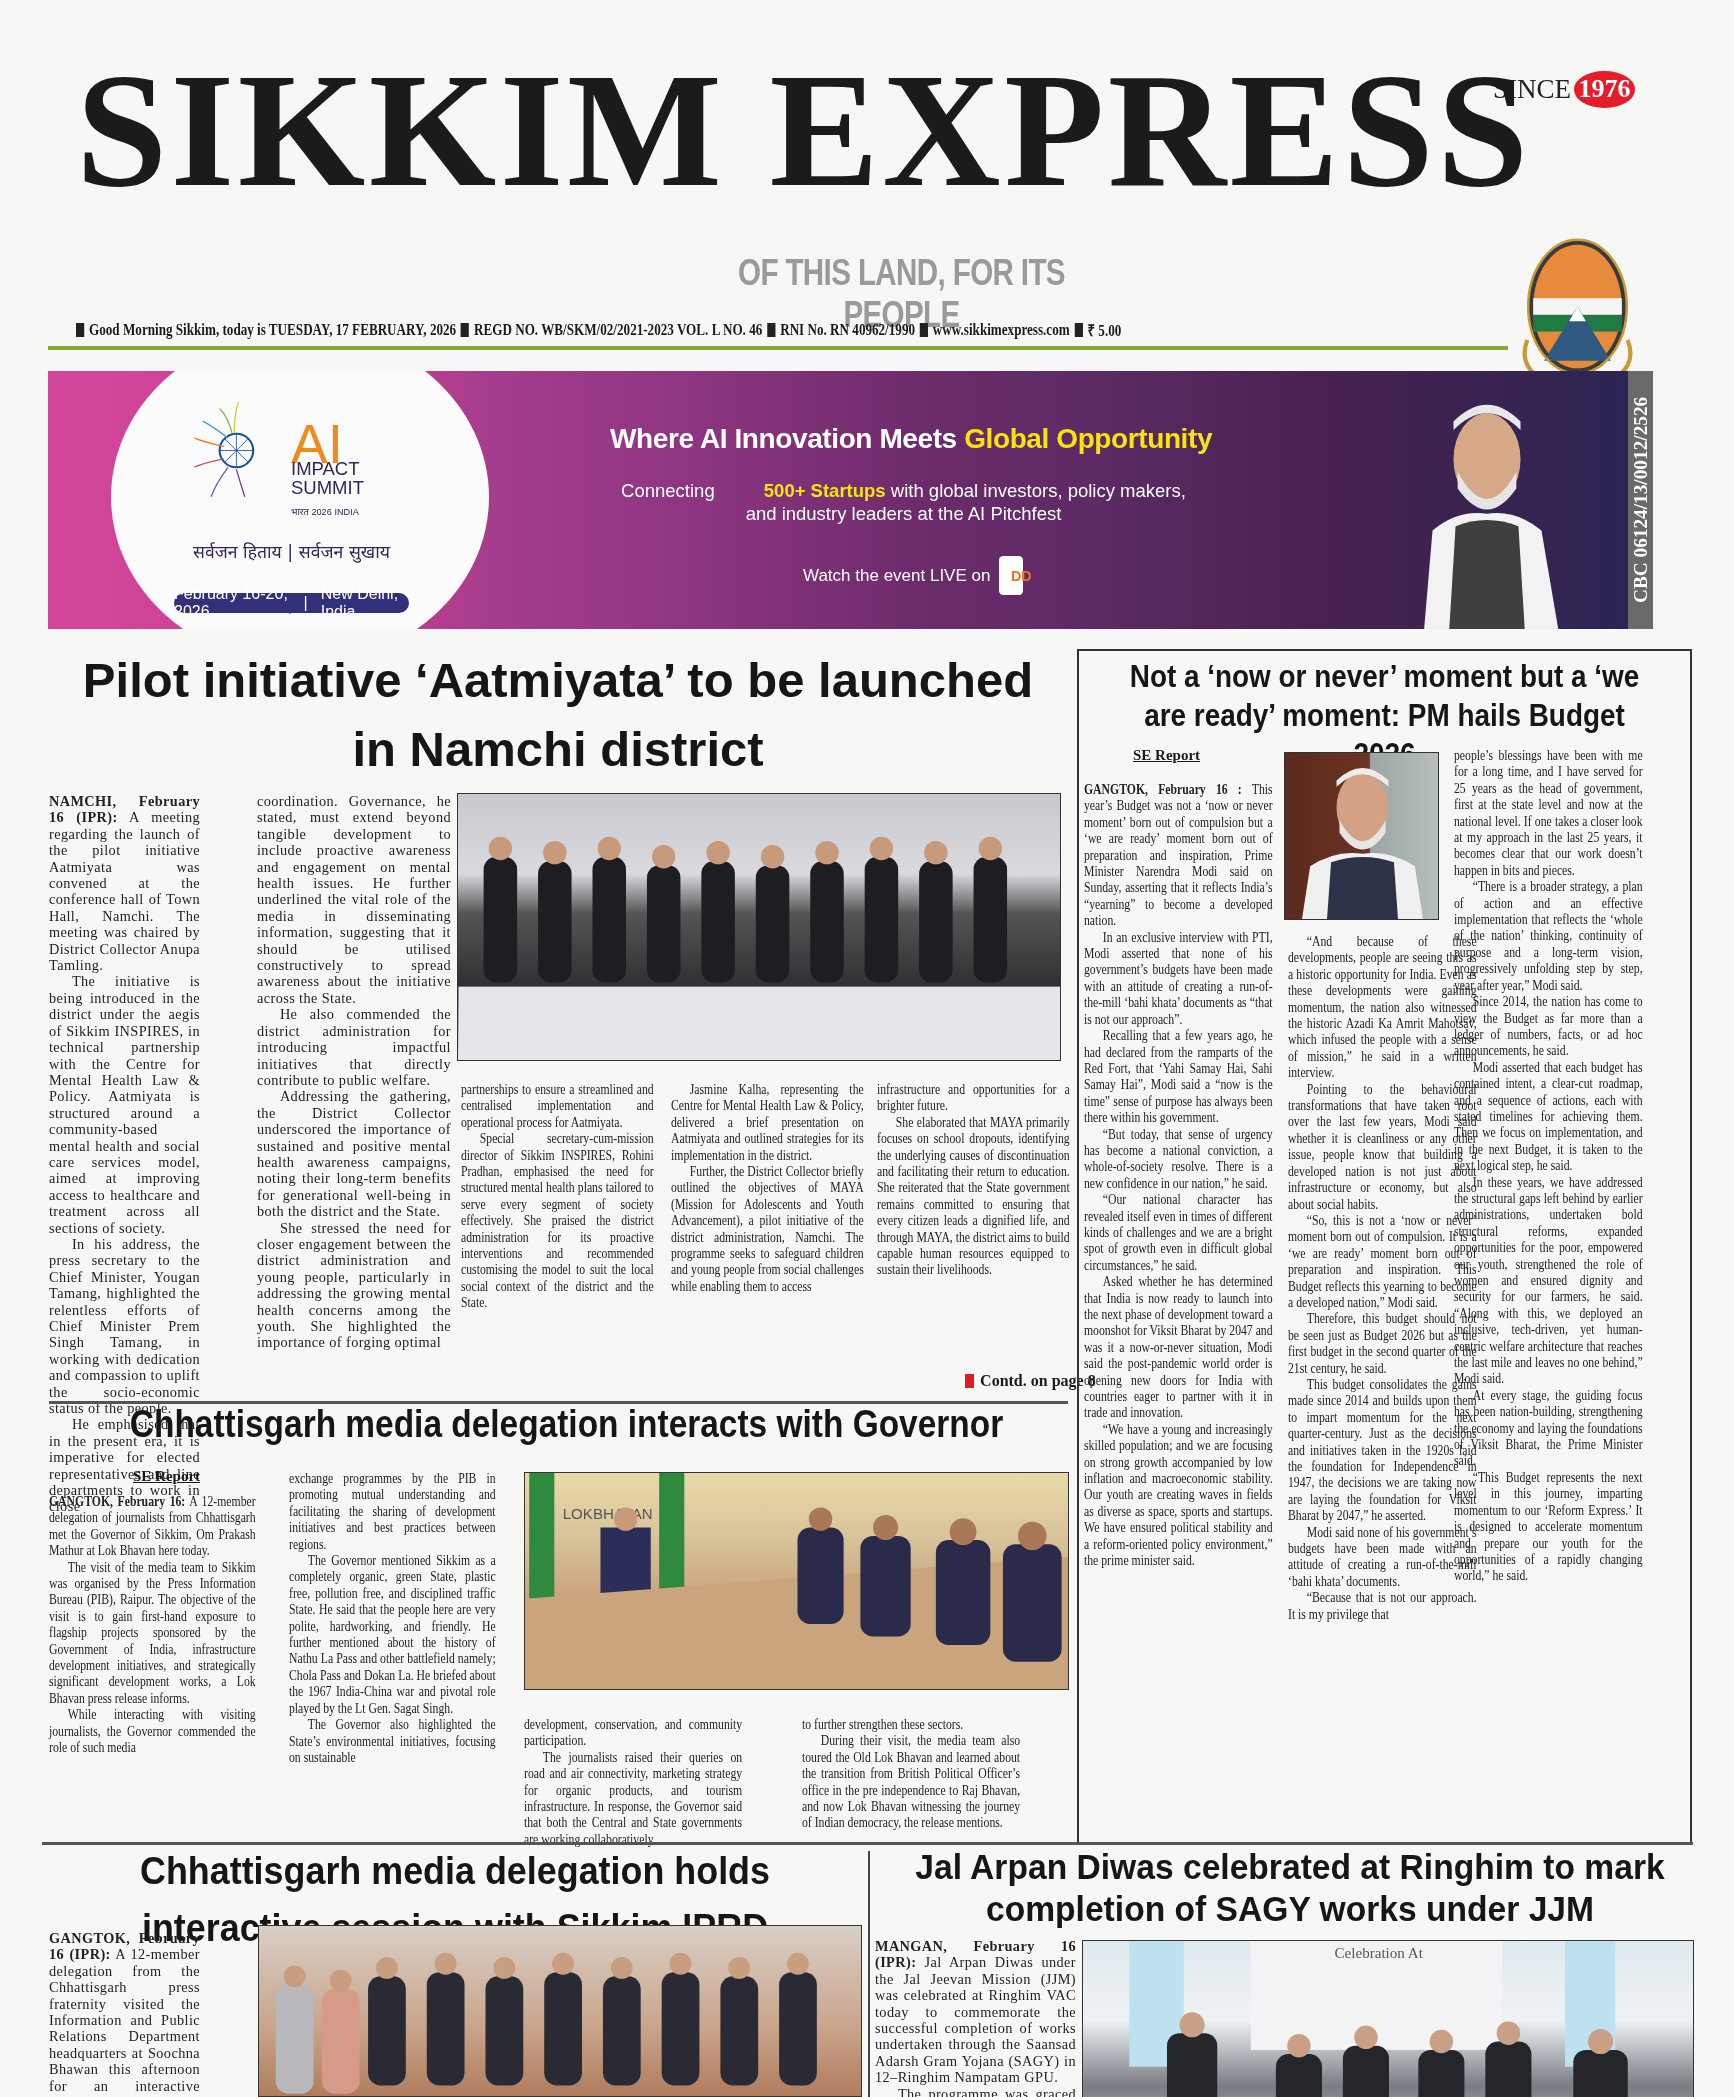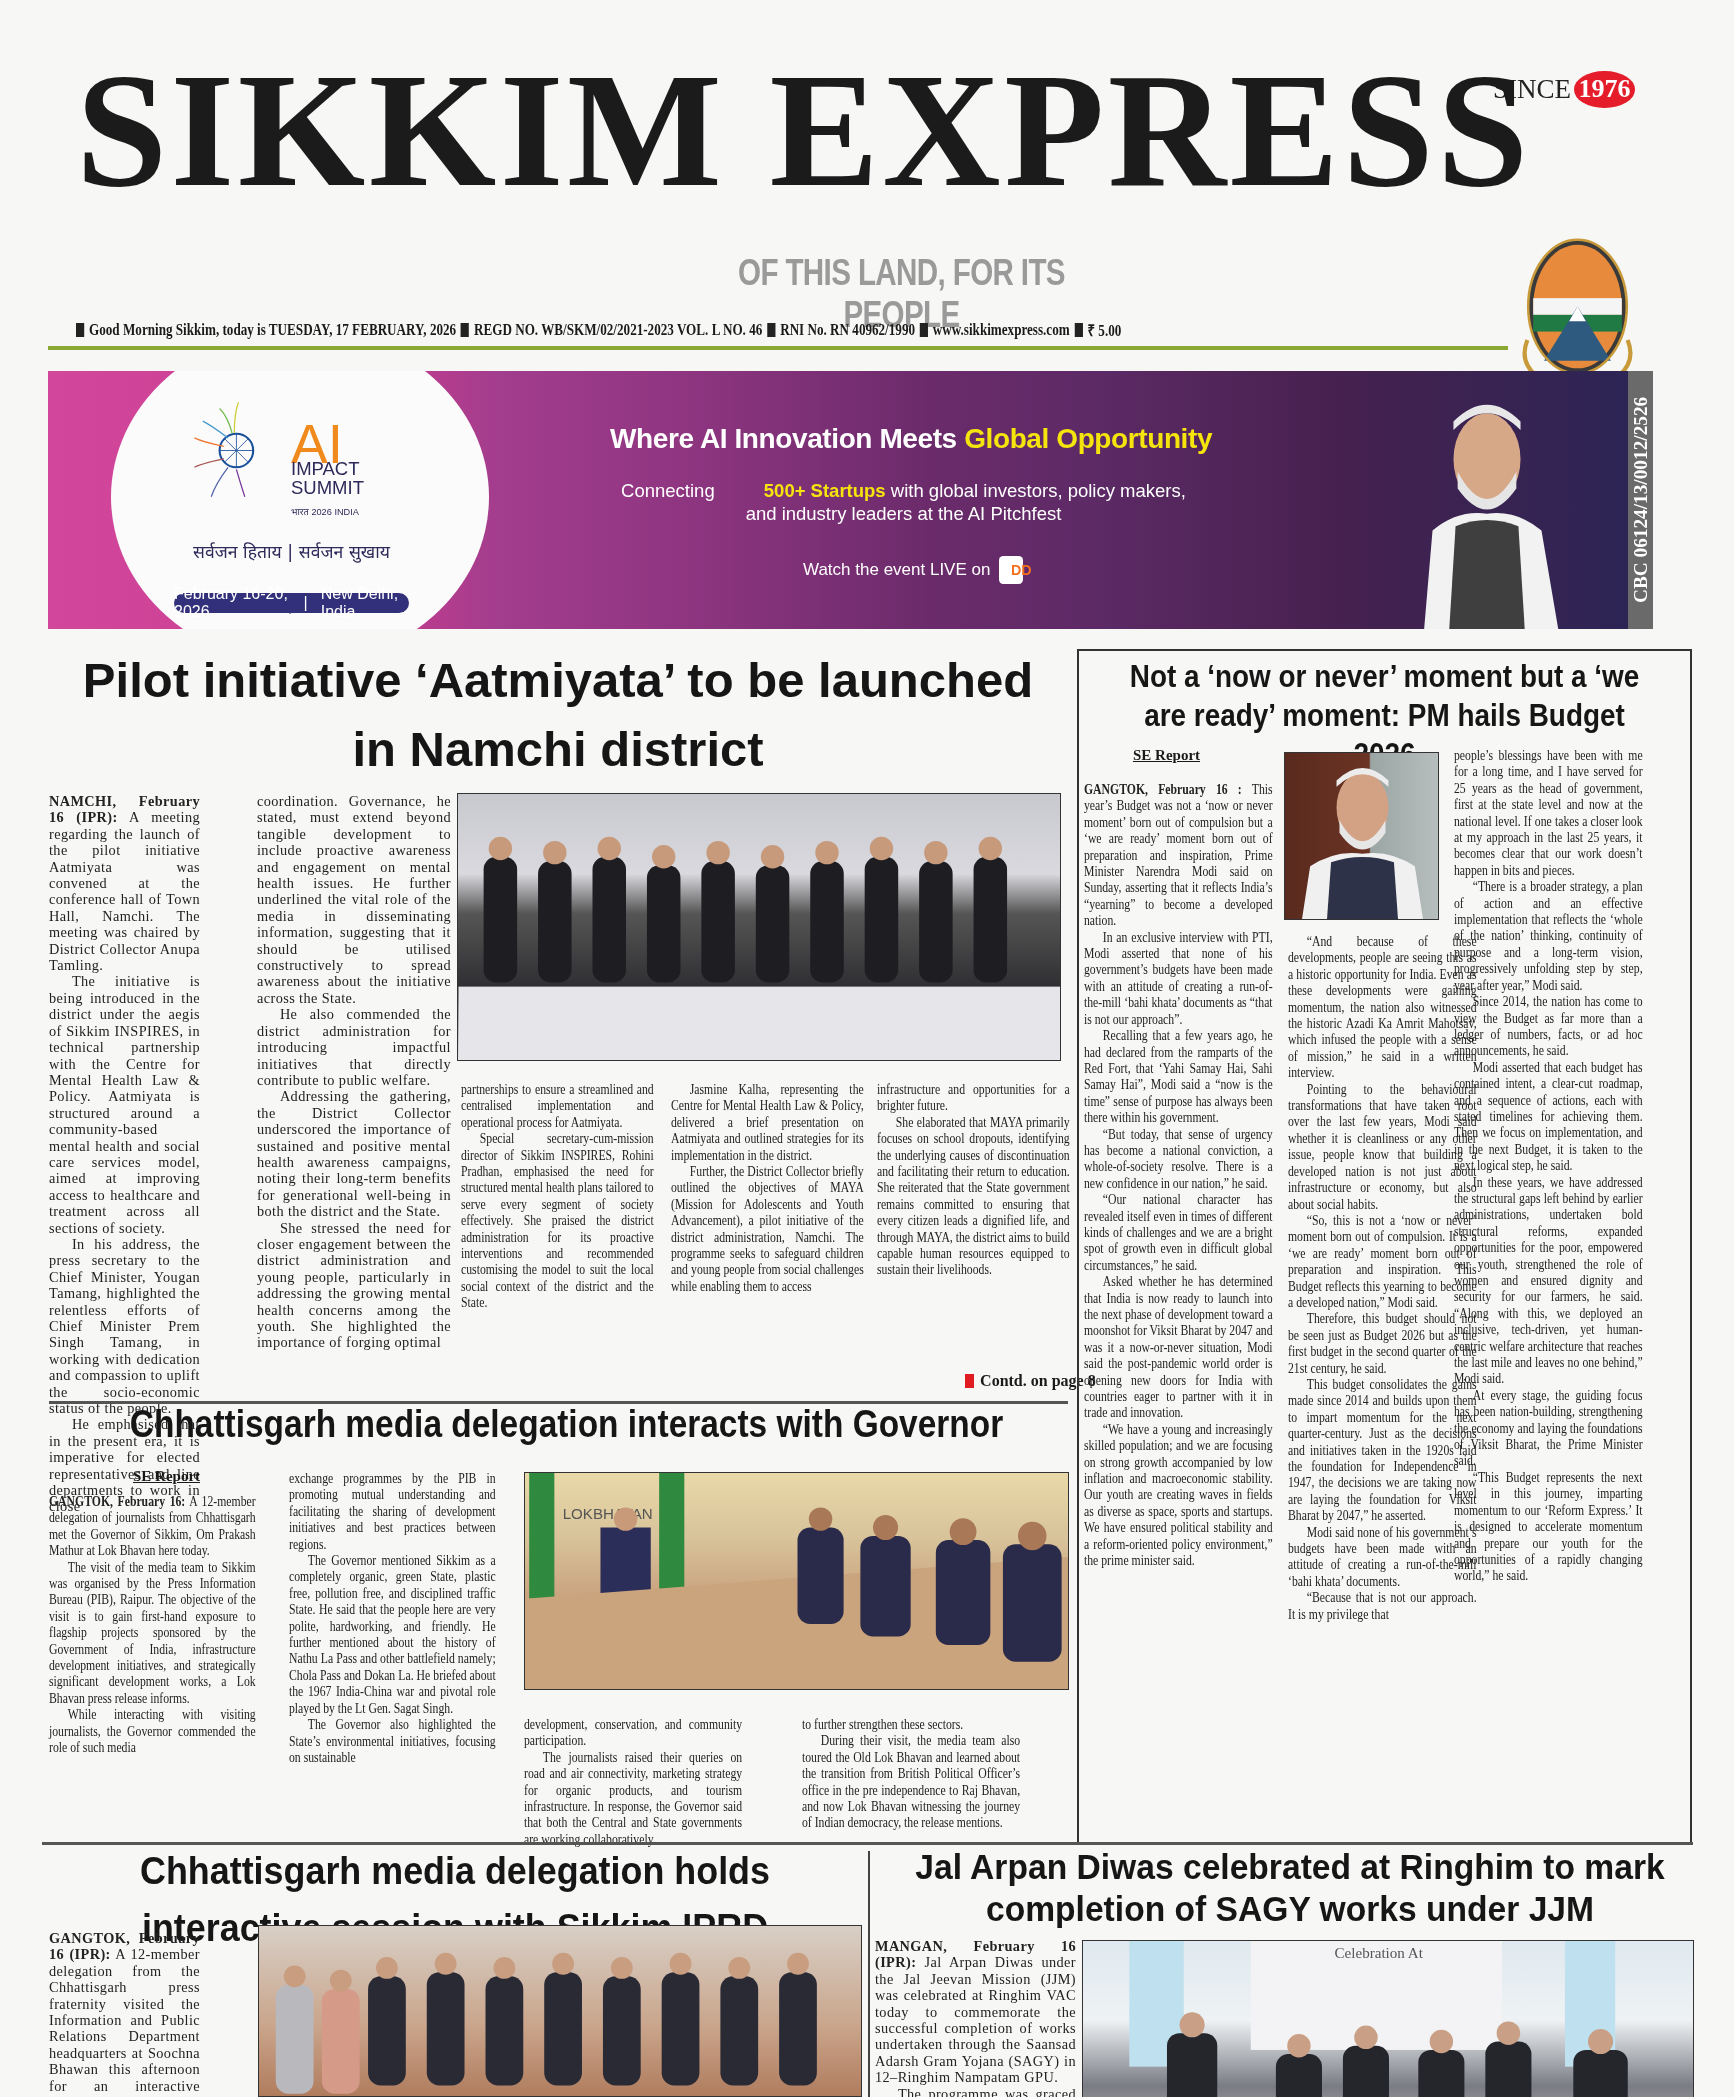--- a/index.html
+++ b/index.html
@@ -30,21 +30,21 @@
   .ad-impact { position: absolute; left: 243px; top: 88px; font-family: Liberation Sans, sans-serif; font-size: 18.5px; color: #2d2a5a; line-height: 1.05; }
   .ad-bharat { position: absolute; left: 243px; top: 134px; font-family: Liberation Sans, sans-serif; font-size: 9.2px; color: #2d2a5a; }
   .ad-hindi { position: absolute; left: 84px; top: 168px; width: 319px; text-align: center; font-family: "DejaVu Sans", sans-serif; font-size: 17.6px; color: #2d2a5a; }
   .ad-welfare { position: absolute; left: 84px; top: 194px; width: 319px; text-align: center; font-family: "Liberation Sans", sans-serif; font-size: 11.7px; color: #2d2a5a; margin-top: 36px; }
   .ad-date { position: absolute; left: 126px; top: 222px; width: 235px; height: 20px; border-radius: 10px; background: #32307a; color: #fff; font-family: "Liberation Sans", sans-serif; font-size: 16px; display: flex; align-items: center; justify-content: center; gap: 13px; }
   .ad-headline { position: absolute; left: 562px; top: 52px; font-family: "Liberation Sans", sans-serif; font-weight: 700; font-size: 28px; color: #fff; white-space: nowrap; letter-spacing: -0.4px; }
   .ad-headline .hl { color: #f5e50c; }
   .ad-sub { position: absolute; left: 562px; top: 108px; width: 587px; text-align: center; font-family: "Liberation Sans", sans-serif; font-size: 18.5px; color: #fff; line-height: 1.25; }
   .ad-sub .hl { color: #f5e50c; font-weight: 700; margin-left: 44px; }
   .ad-watch { position: absolute; left: 755px; top: 185px; font-family: "Liberation Sans", sans-serif; font-size: 17px; color: #fff; display: flex; align-items: center; gap: 8.4px; }
-  .ad-dd { width: 24px; height: 28px; background: #fff; border-radius: 4.2px; display: flex; align-items: center; justify-content: center; color: #f27020; font-weight: 700; font-size: 14.3px; padding-left: 21px; }
+  .ad-dd { width: 24px; height: 39px; background: #fff; border-radius: 4.2px; display: flex; align-items: center; justify-content: center; color: #f27020; font-weight: 700; font-size: 14.3px; padding-left: 21px; }
   .ad-pm { position: absolute; left: 1351px; top: 17px; width: 176px; height: 241px; }
   .cbc { position: absolute; left: 1628px; top: 371px; width: 25px; height: 258px; background: #6a6a6a; color: #fff; font-weight: 700; font-size: 19.3px; writing-mode: vertical-rl; transform: rotate(180deg); display: flex; align-items: center; justify-content: center; font-family: "Liberation Serif", serif; }
 
   
   .headline-sans { font-family: "Liberation Sans", sans-serif; font-weight: 700; color: #161616; text-align: center; }
   .headline-cond { font-family: "Liberation Sans Narrow", "Liberation Sans", sans-serif; font-weight: 700; color: #161616; text-align: center; transform-origin: center top; }
   .col { position: absolute; font-size: 14.3px; line-height: 16.4px; text-align: justify; color: #222; }
   .col p { text-indent: 1.6em; }
   .col p.first { text-indent: 0; }
   .dateline { font-weight: 700; }

